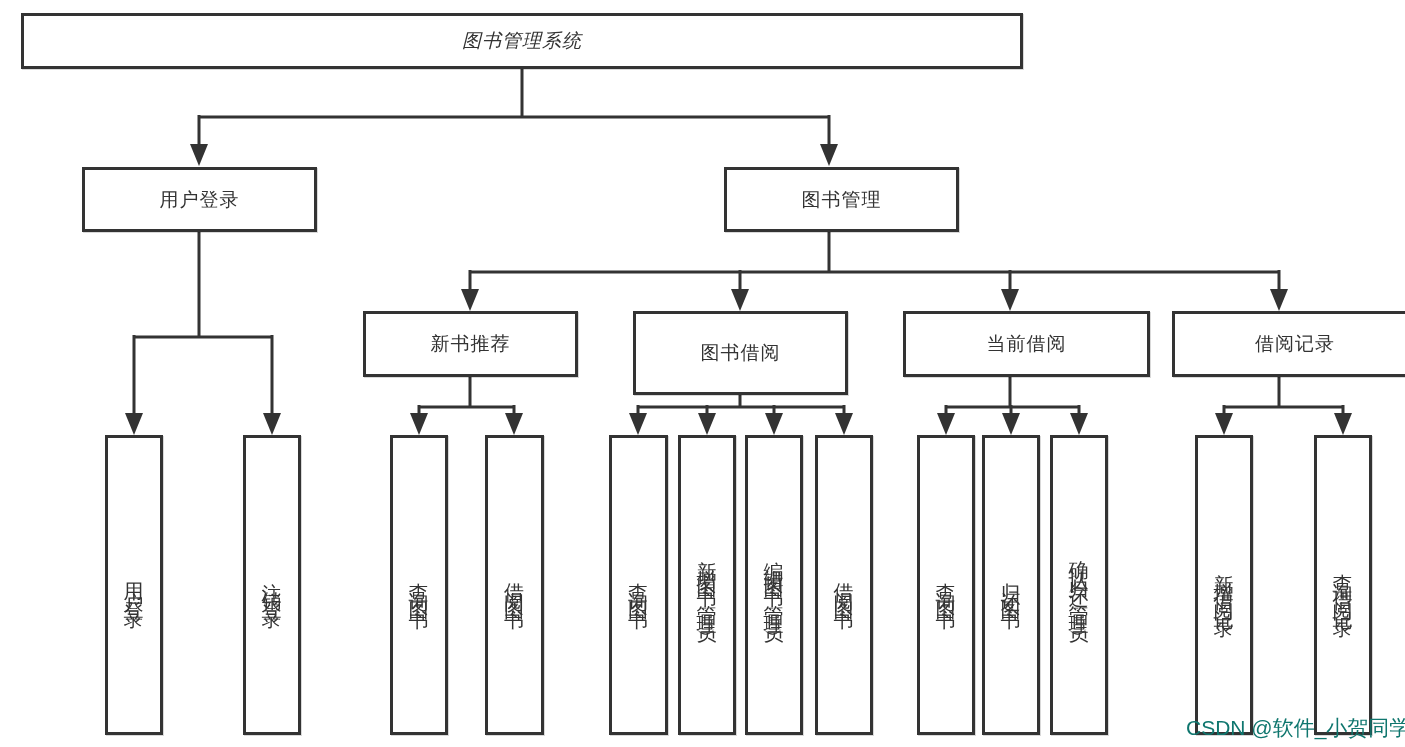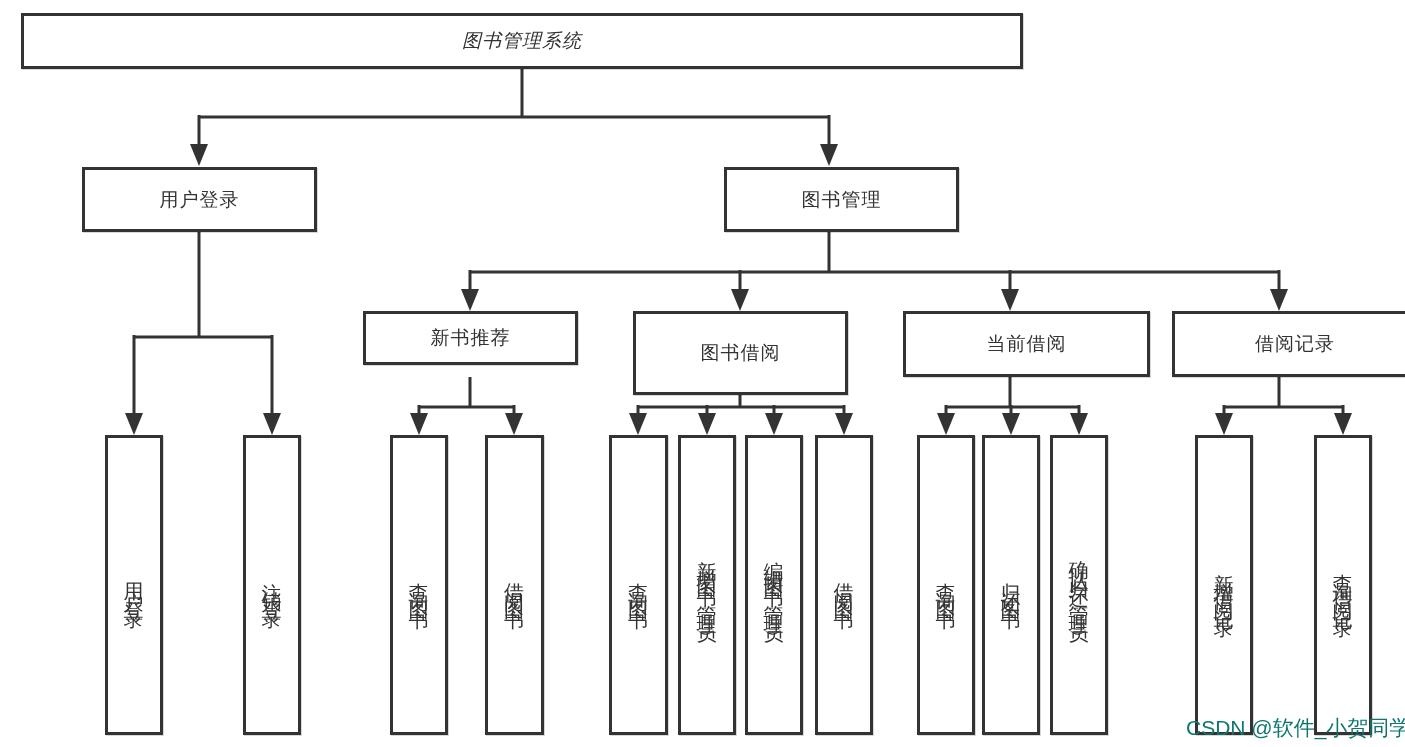--- a/index.html
+++ b/index.html
@@ -79,21 +79,21 @@
       <polygon points="1215,413 1233,413 1224,435"></polygon>
       <polygon points="1334,413 1352,413 1343,435"></polygon>
     </g>
   </svg>
 
   <div class="box" style="left:21px;top:13px;width:1002px;height:56px;font-style:italic;">图书管理系统</div>
 
   <div class="box" style="left:82px;top:167px;width:235px;height:65px;">用户登录</div>
   <div class="box" style="left:712px;top:167px;width:235px;height:65px;margin-left:12px;">图书管理</div>
 
-  <div class="box" style="left:363px;top:311px;width:215px;height:54px;">新书推荐</div>
+  <div class="box" style="left:363px;top:311px;width:215px;height:66px;">新书推荐</div>
   <div class="box" style="left:633px;top:311px;width:215px;height:84px;">图书借阅</div>
   <div class="box" style="left:903px;top:311px;width:247px;height:66px;">当前借阅</div>
   <div class="box" style="left:1172px;top:311px;width:246px;height:66px;font-family:Liberation Mono, monospace;">借阅记录</div>
 
   <div class="box vbox" style="left:105px;top:435px;width:58px;height:300px;">用户登录</div>
   <div class="box vbox" style="left:243px;top:435px;width:58px;height:300px;">注销登录</div>
 
   <div class="box vbox" style="left:390px;top:435px;width:58px;height:300px;">查询图书</div>
   <div class="box vbox" style="left:485px;top:435px;width:59px;height:300px;">借阅图书</div>
 

